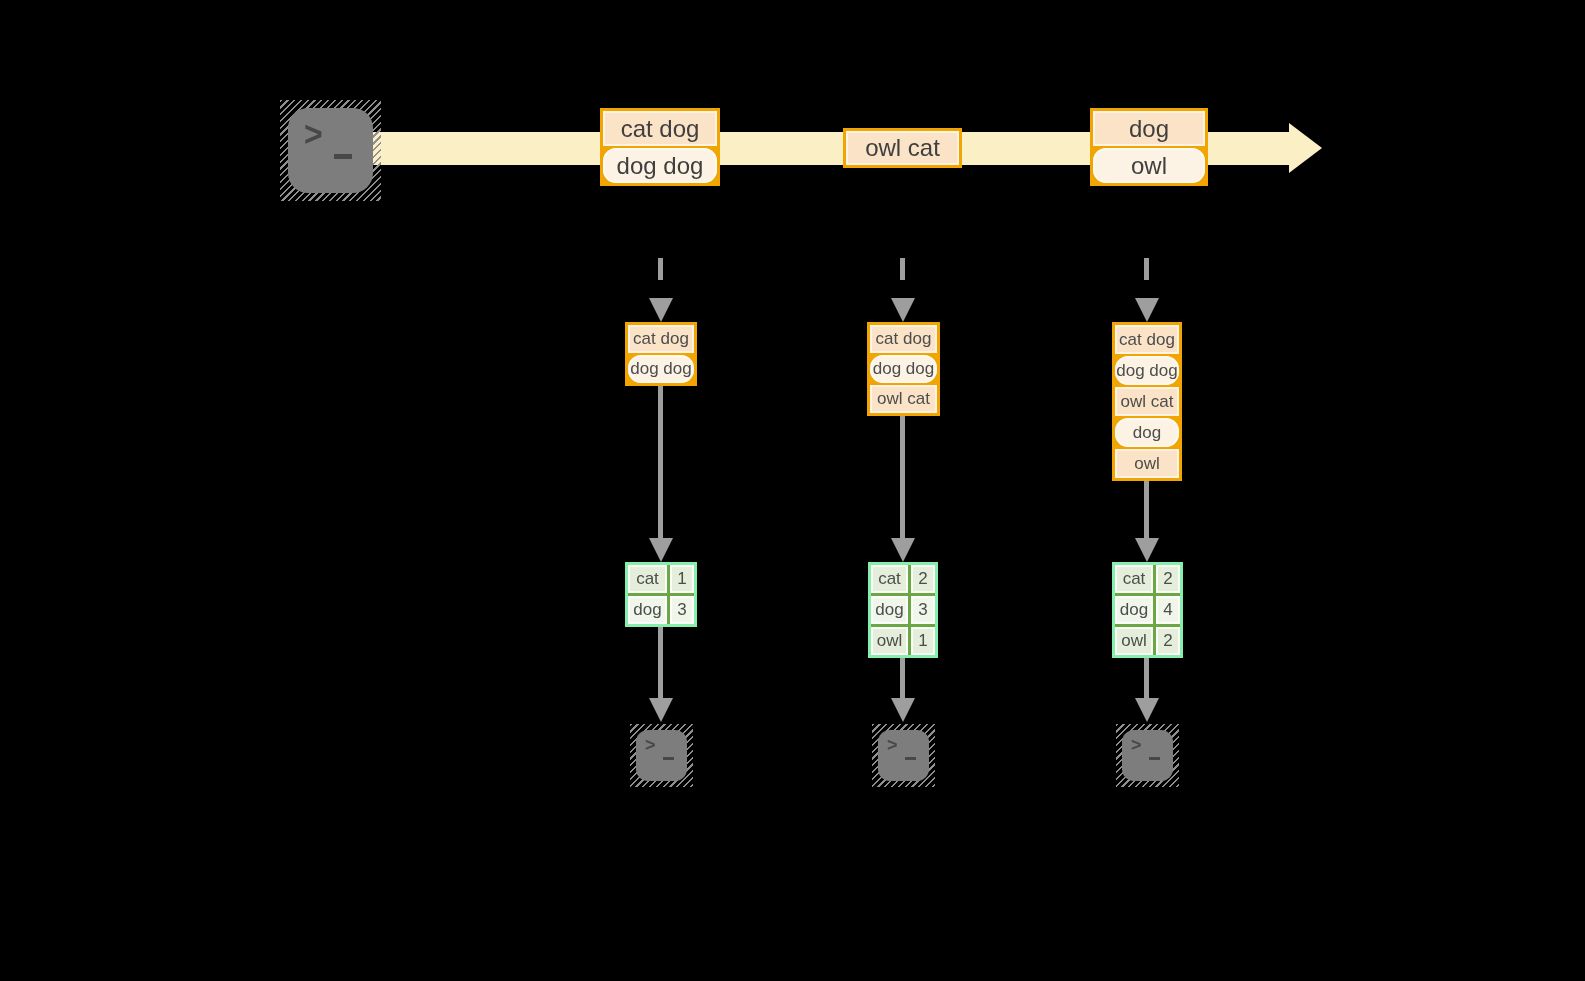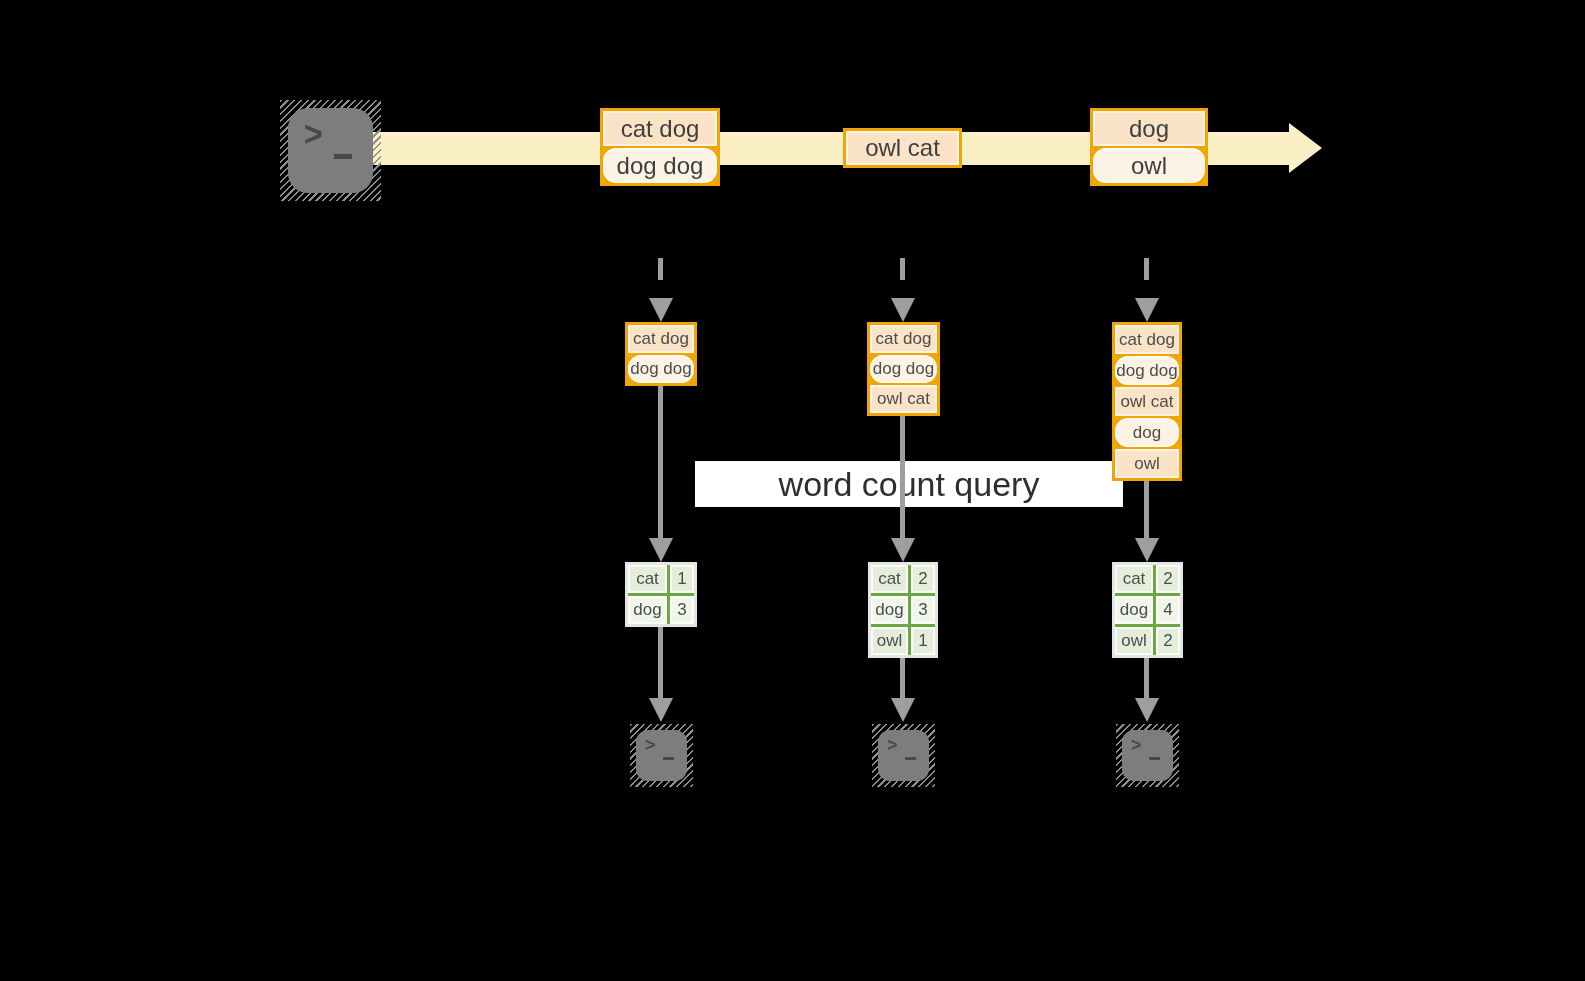--- a/index.html
+++ b/index.html
@@ -115,21 +115,21 @@
     justify-content: center;
     font-size: 34px;
     color: #2e2e2e;
     z-index: 1;
   }
 
   
   .gtable {
     position: absolute;
     box-sizing: border-box;
-    border: 3px solid #e5e5e5;
+    border: 3px solid #86efac;
     background: #6BA744;
     display: grid;
     grid-template-columns: 1fr 24px;
     gap: 3px;
     z-index: 3;
   }
   .gcell {
     height: 28px;
     box-shadow: inset 0 0 0 2px rgba(255,255,255,0.8);
     display: flex;
@@ -185,23 +185,20 @@
     <div class="ocell">owl cat</div>
   </div>
   <div class="obox small" style="left:1112px;top:322px;width:70px;height:159px">
     <div class="ocell">cat dog</div>
     <div class="ocell alt">dog dog</div>
     <div class="ocell">owl cat</div>
     <div class="ocell alt">dog</div>
     <div class="ocell">owl</div>
   </div>
 
-  <div class="banner">
-    <span>word count query</span>
-  </div>
 
   <div class="vline" style="left:658px;top:385px;height:155px"></div>
   <div class="ahead" style="left:649px;top:538px"></div>
   <div class="vline" style="left:900px;top:414px;height:126px"></div>
   <div class="ahead" style="left:891px;top:538px"></div>
   <div class="vline" style="left:1144px;top:479px;height:61px"></div>
   <div class="ahead" style="left:1135px;top:538px"></div>
 
   <div class="gtable" style="left:625px;top:562px;width:72px">
     <div class="gcell dark">cat</div>

